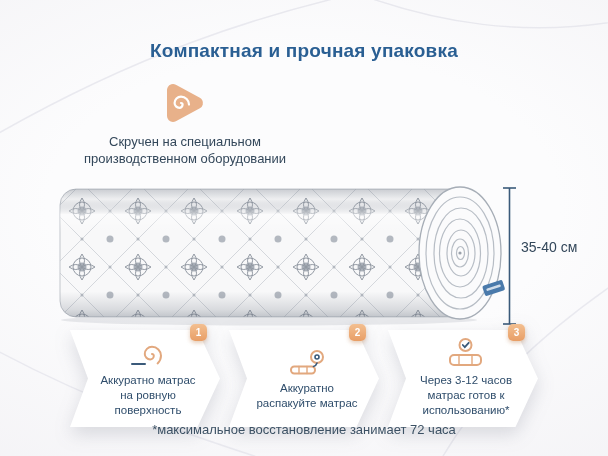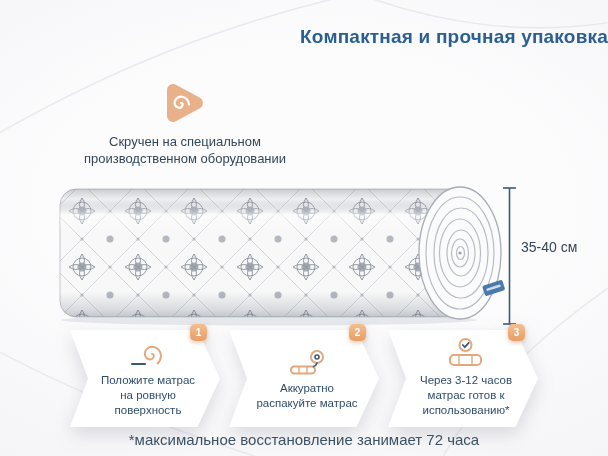--- a/index.html
+++ b/index.html
@@ -10,28 +10,28 @@
     overflow:hidden;
   }
   .canvas {
     position:relative; width:608px; height:456px;
     background: radial-gradient(120% 95% at 50% 45%, #fcfcfd 35%, #efeef2 100%);
     overflow:hidden;
   }
   .bg-curves { position:absolute; inset:0; }
 
   .title {
-    position:absolute; top:26px; left:0; width:100%;
-    text-align:right; font-size:19px; font-weight:bold;
+    position:absolute; top:40px; left:0; width:100%;
+    text-align:center; font-size:19px; font-weight:bold;
     color:#2a5f93; letter-spacing:.2px;
   }
 
   .features {
     position:absolute; top:80px; left:50%; transform:translateX(-50%);
-    width:474px; display:flex; justify-content:flex-start;
+    width:474px; display:flex; justify-content:center;flex-direction:column;
   }
   .feature { width:236px; display:flex; flex-direction:column; align-items:center; }
   .feature-text {
     margin-top:7px; font-size:13px; line-height:1.32; text-align:center;
     color:#33475a; max-width:222px;
   }
 
   .mattress { position:absolute; left:54px; top:183px; }
 
   .measure-svg { position:absolute; left:502px; top:186px; }
@@ -61,22 +61,22 @@
   .badge {
     position:absolute; top:-6px; right:13px; width:17px; height:17px;
     border-radius:5px;
     background:linear-gradient(180deg,#f3bf90,#e89e66);
     color:#fff; font-size:10px; font-weight:bold;
     display:flex; align-items:center; justify-content:center;
     box-shadow:0 2px 4px rgba(190,130,80,.4);
   }
 
   .footnote {
-    position:absolute; bottom:8px; left:0; width:100%;
-    text-align:center; font-size:15px; color:#3c5164;
+    position:absolute; bottom:19px; left:0; width:100%;
+    text-align:center; font-size:13px; color:#3c5164;
   }
 </style>
 </head>
 <body>
 
 <div class="canvas">
 
   <svg class="bg-curves" width="608" height="456" viewBox="0 0 608 456">
     <g fill="none" stroke="#e7e7ed" stroke-width="1.5" opacity="0.9">
       <path d="M-30,150 C120,60 260,10 420,-20"></path>
@@ -170,21 +170,21 @@
   <div class="steps">
 
     <div class="step">
       <div class="chev">
         <svg width="36" height="32" viewBox="0 0 36 32">
           <g fill="none" stroke-linecap="round" stroke-width="2">
             <path d="M2 27 h13" stroke="#3a5a7a"></path>
             <path d="M22 17 a1.8,1.8 0 0 1 1.8,1.8 a3.6,3.6 0 0 1 -3.6,3.6 a5.4,5.4 0 0 1 -5.4,-5.4 a7.2,7.2 0 0 1 7.2,-7.2 a9,9 0 0 1 9,9 a10.5,10.5 0 0 1 -3.4,7.6" stroke="#e2a87e"></path>
           </g>
         </svg>
-        <div class="step-text">Положите матрас на ровную поверхность</div>
+        <div class="step-text">Аккуратно матрас на ровную поверхность</div>
       </div>
       <div class="badge">1</div>
     </div>
 
     <div class="step">
       <div class="chev">
         <svg width="36" height="32" viewBox="0 0 36 32">
           <g fill="none" stroke-linecap="round" stroke-width="2">
             <rect x="2" y="21.5" width="24" height="7" rx="3.2" stroke="#e2a87e"></rect>
             <path d="M10 21.5 v7 M18 21.5 v7" stroke="#e2a87e" stroke-width="1.4"></path>

